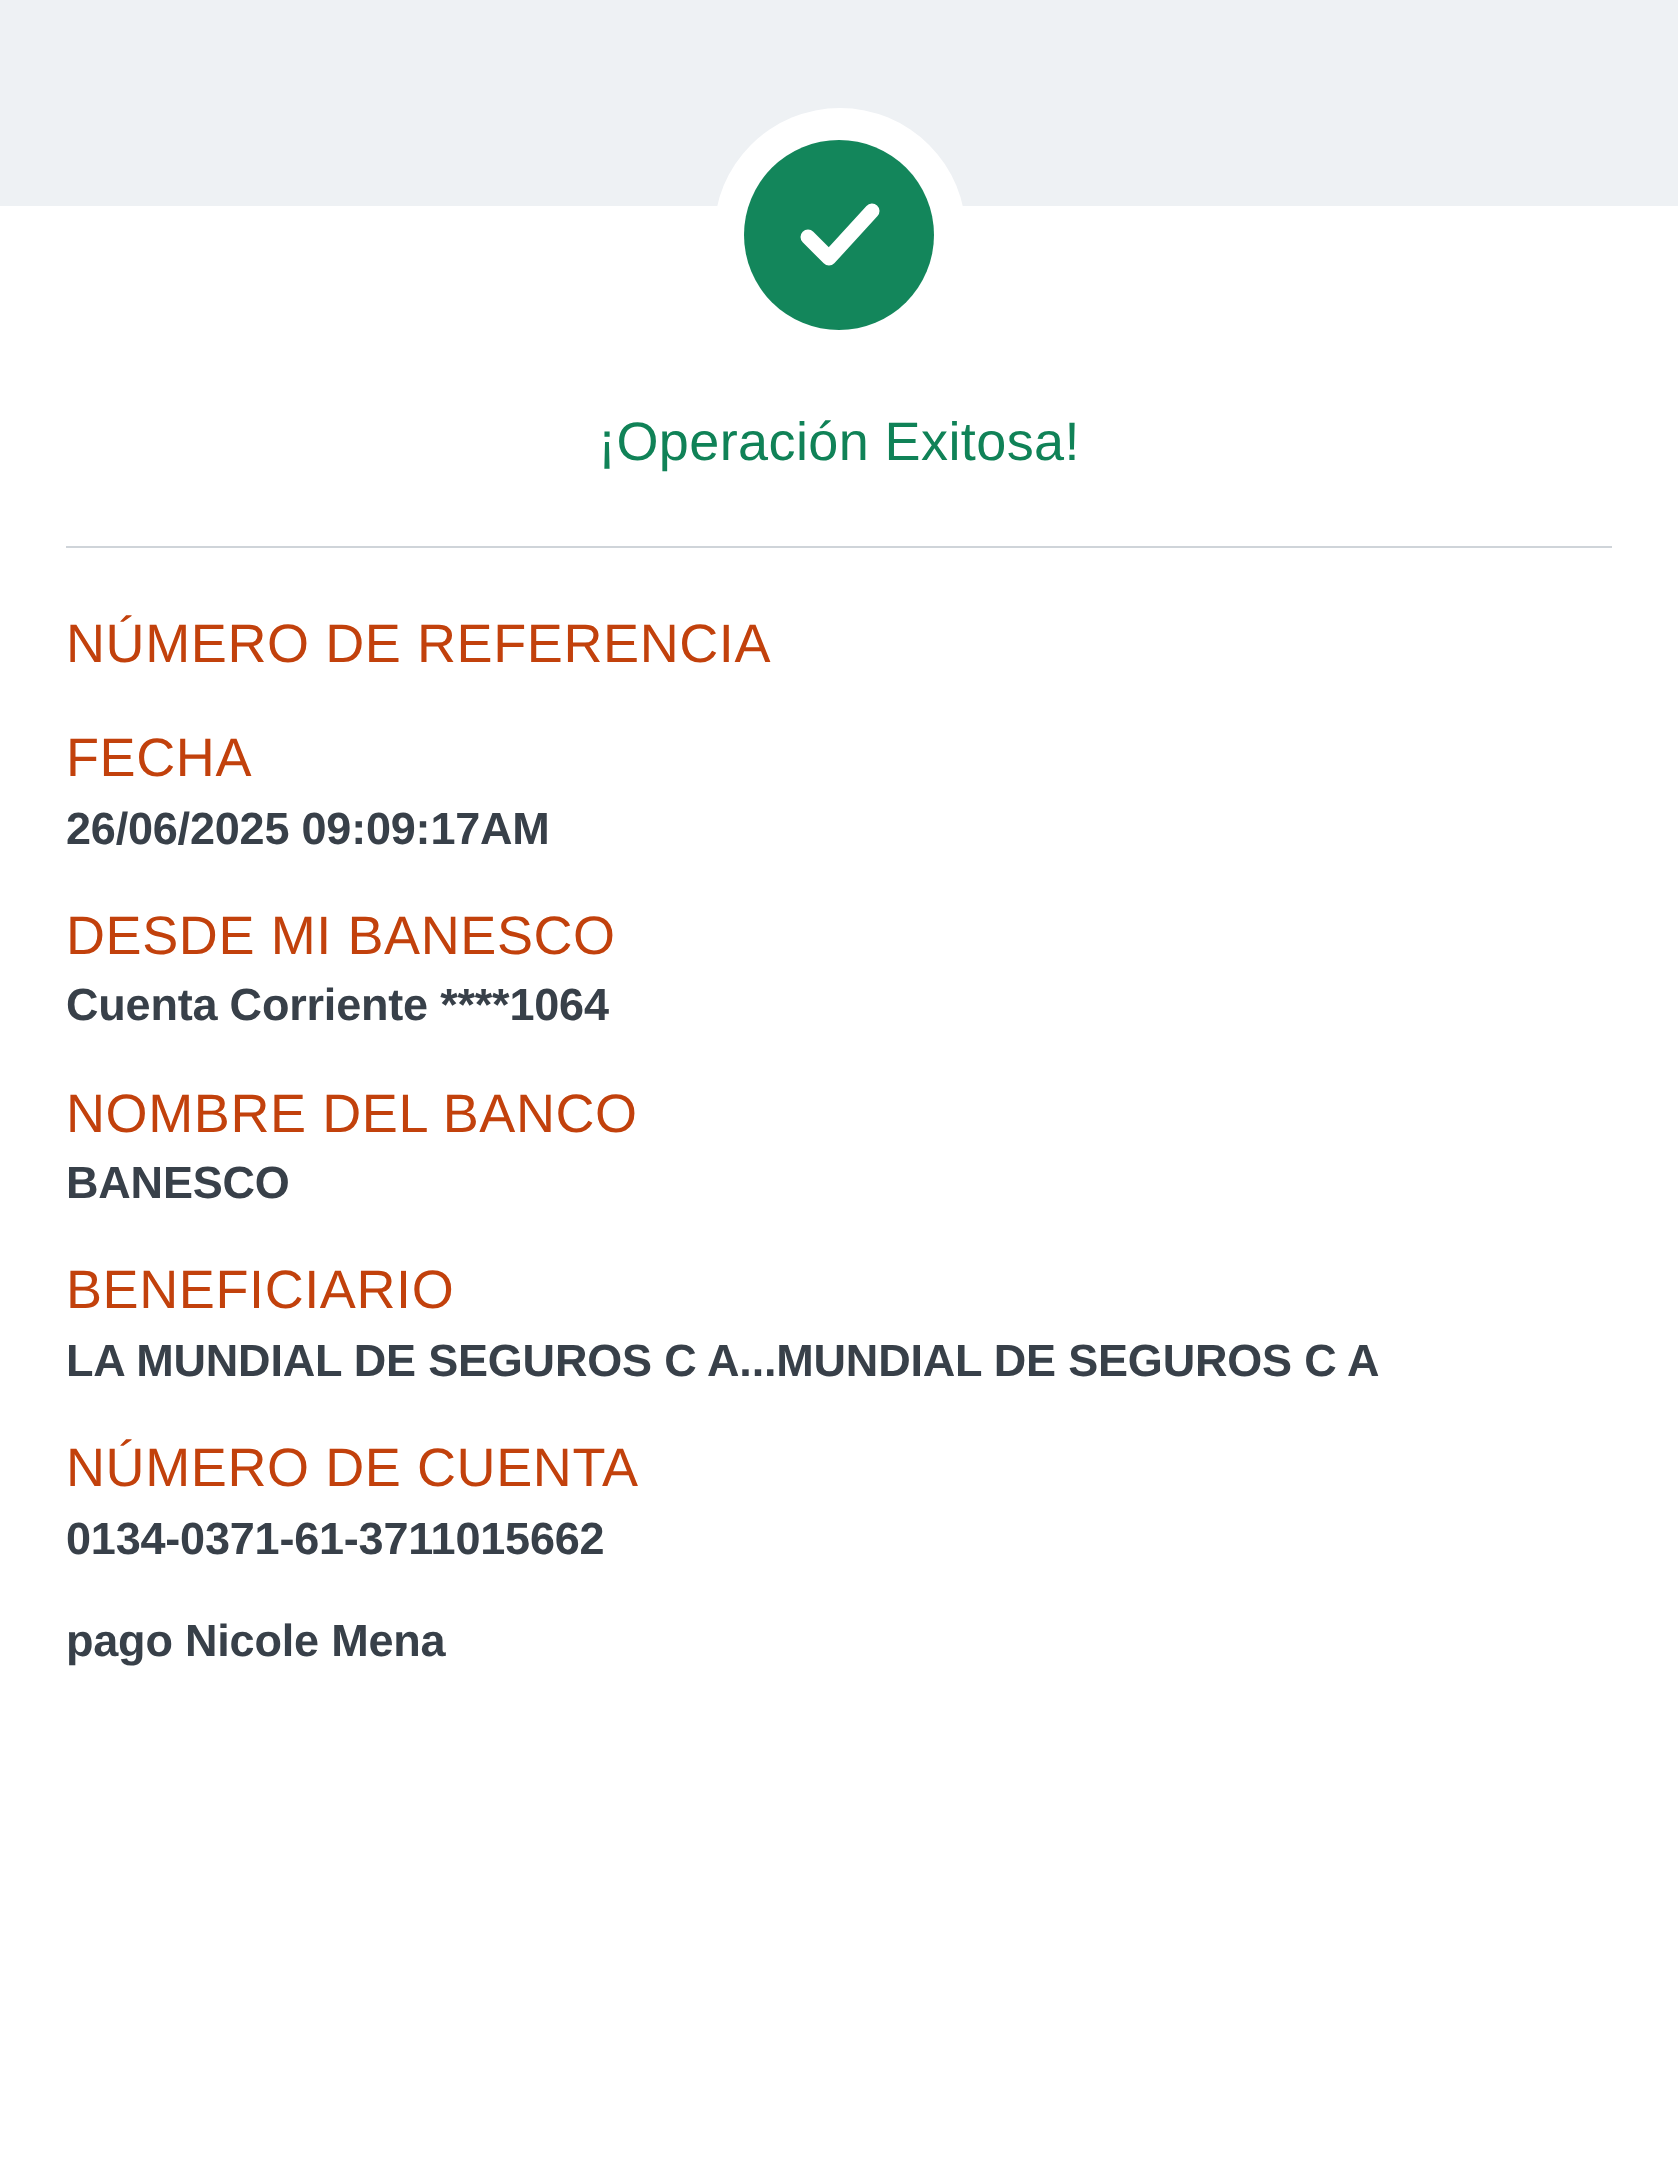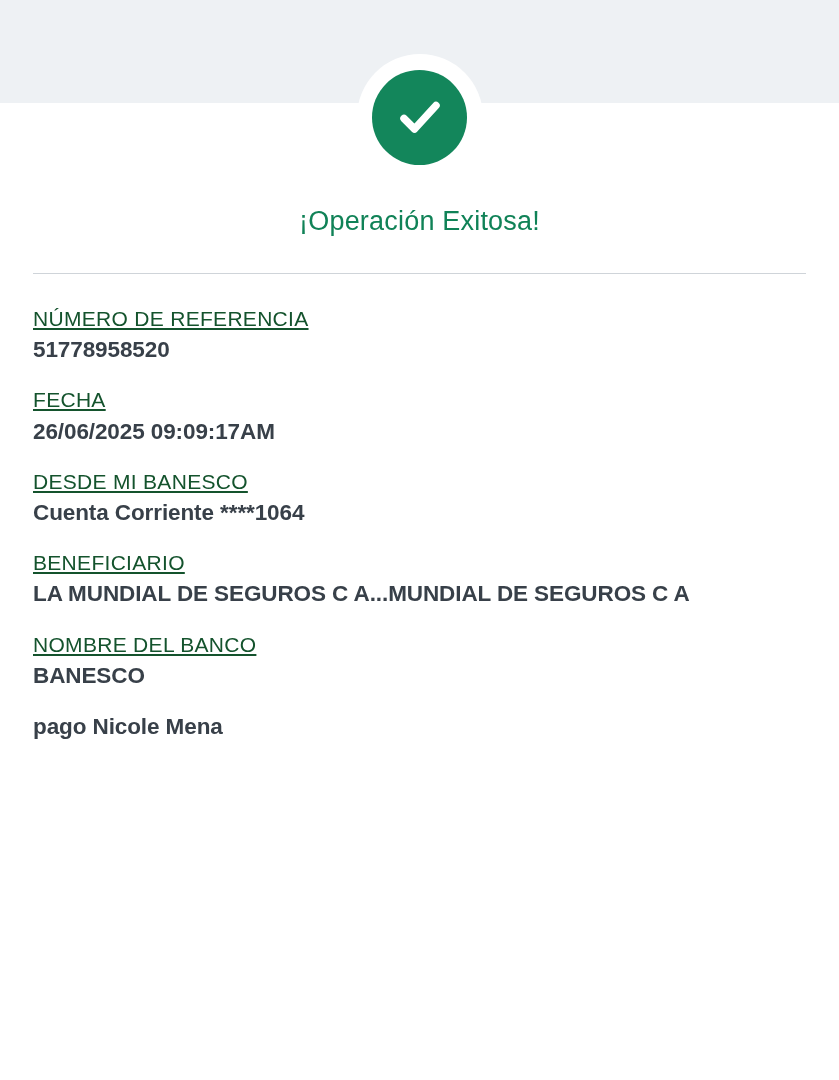--- a/index.html
+++ b/index.html
@@ -76,27 +76,26 @@
   .details {
     position: absolute;
     top: 306px;
     left: 33px;
     width: 790px;
   }
   .field {
     margin-bottom: 23px;
   }
   .field-label {
-    color: #14532d;
-    font-size: 21px;
+    color: #c2410c;
+    font-size: 27px;
     font-weight: normal;
     letter-spacing: 0.3px;
     line-height: 1.25;
     margin-bottom: 4px;
-    text-decoration: underline;
   }
   .field-value {
     color: #384049;
     font-size: 22.5px;
     font-weight: bold;
     letter-spacing: -0.1px;
     line-height: 1.25;
     white-space: nowrap;
   }
 </style>
@@ -116,43 +115,46 @@
   </div>
 
   <div class="title">¡Operación Exitosa!</div>
 
   <div class="divider"></div>
 
   <div class="details">
 
     <div class="field">
       <div class="field-label">NÚMERO DE REFERENCIA</div>
-      <div class="field-value">51778958520</div>
     </div>
 
     <div class="field">
       <div class="field-label">FECHA</div>
       <div class="field-value">26/06/2025 09:09:17AM</div>
     </div>
 
     <div class="field">
       <div class="field-label">DESDE MI BANESCO</div>
       <div class="field-value">Cuenta Corriente ****1064</div>
     </div>
 
     <div class="field">
+      <div class="field-label">NOMBRE DEL BANCO</div>
+      <div class="field-value">BANESCO</div>
+    </div>
+
+    <div class="field">
       <div class="field-label">BENEFICIARIO</div>
       <div class="field-value">LA MUNDIAL DE SEGUROS C A...MUNDIAL DE SEGUROS C A</div>
     </div>
 
     <div class="field">
-      <div class="field-label">NOMBRE DEL BANCO</div>
-      <div class="field-value">BANESCO</div>
+      <div class="field-label">NÚMERO DE CUENTA</div>
+      <div class="field-value">0134-0371-61-3711015662</div>
     </div>
-
 
     <div class="field">
     </div>
 
     <div class="field">
       <div class="field-value">pago Nicole Mena</div>
     </div>
 
   </div>
 

